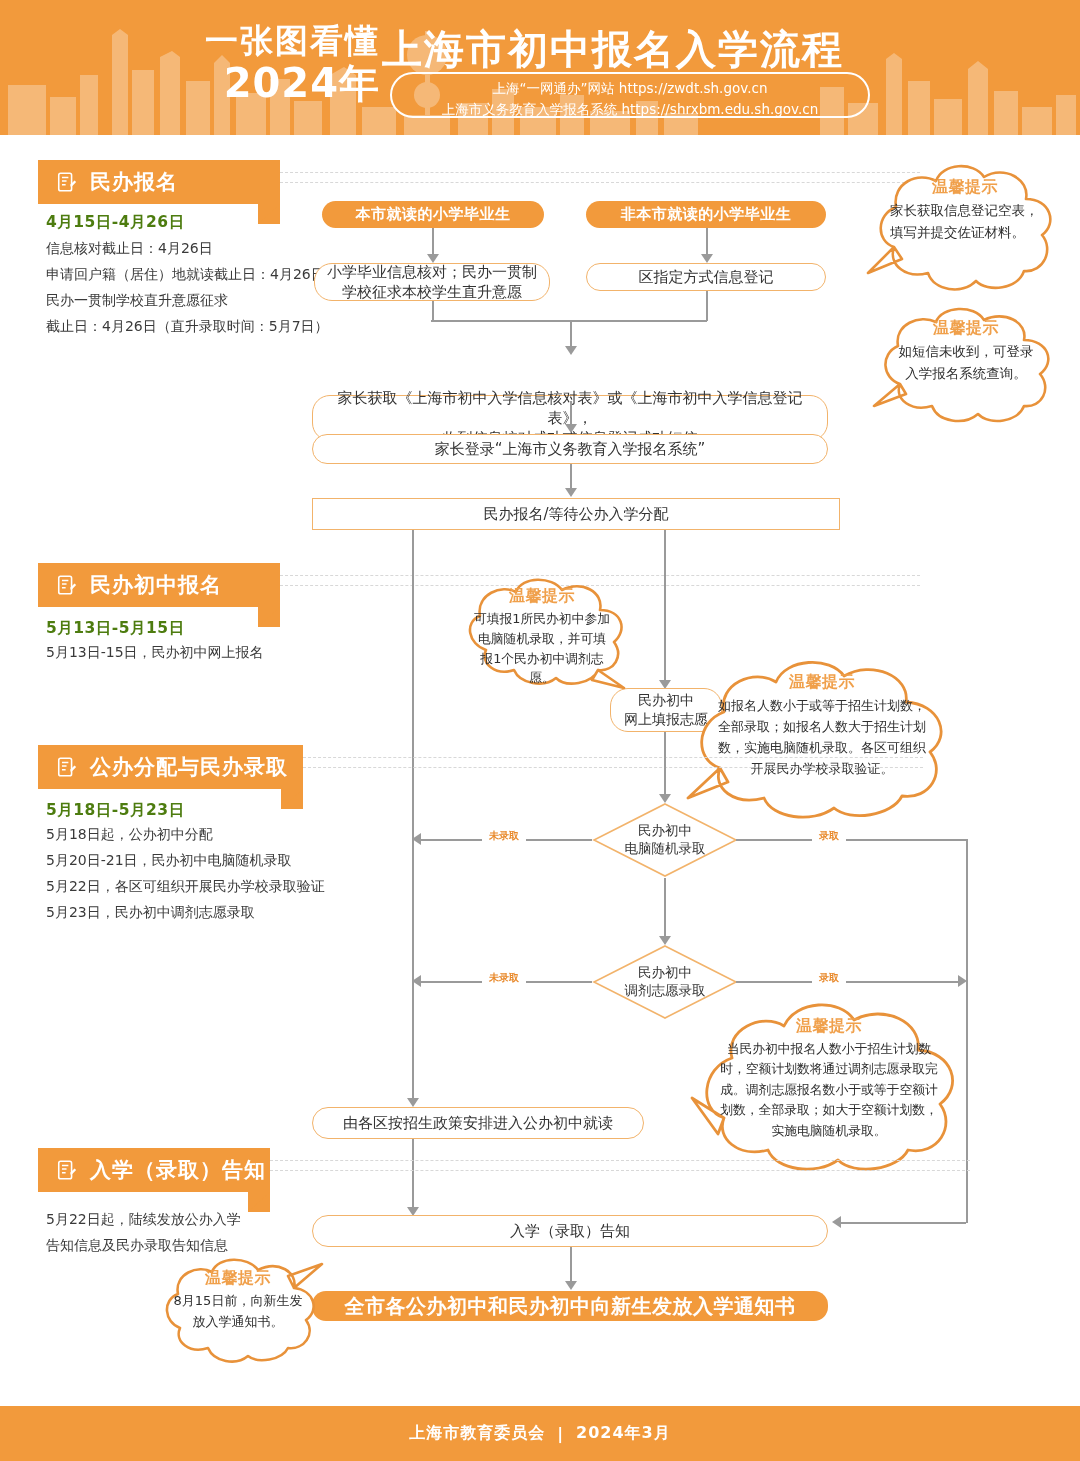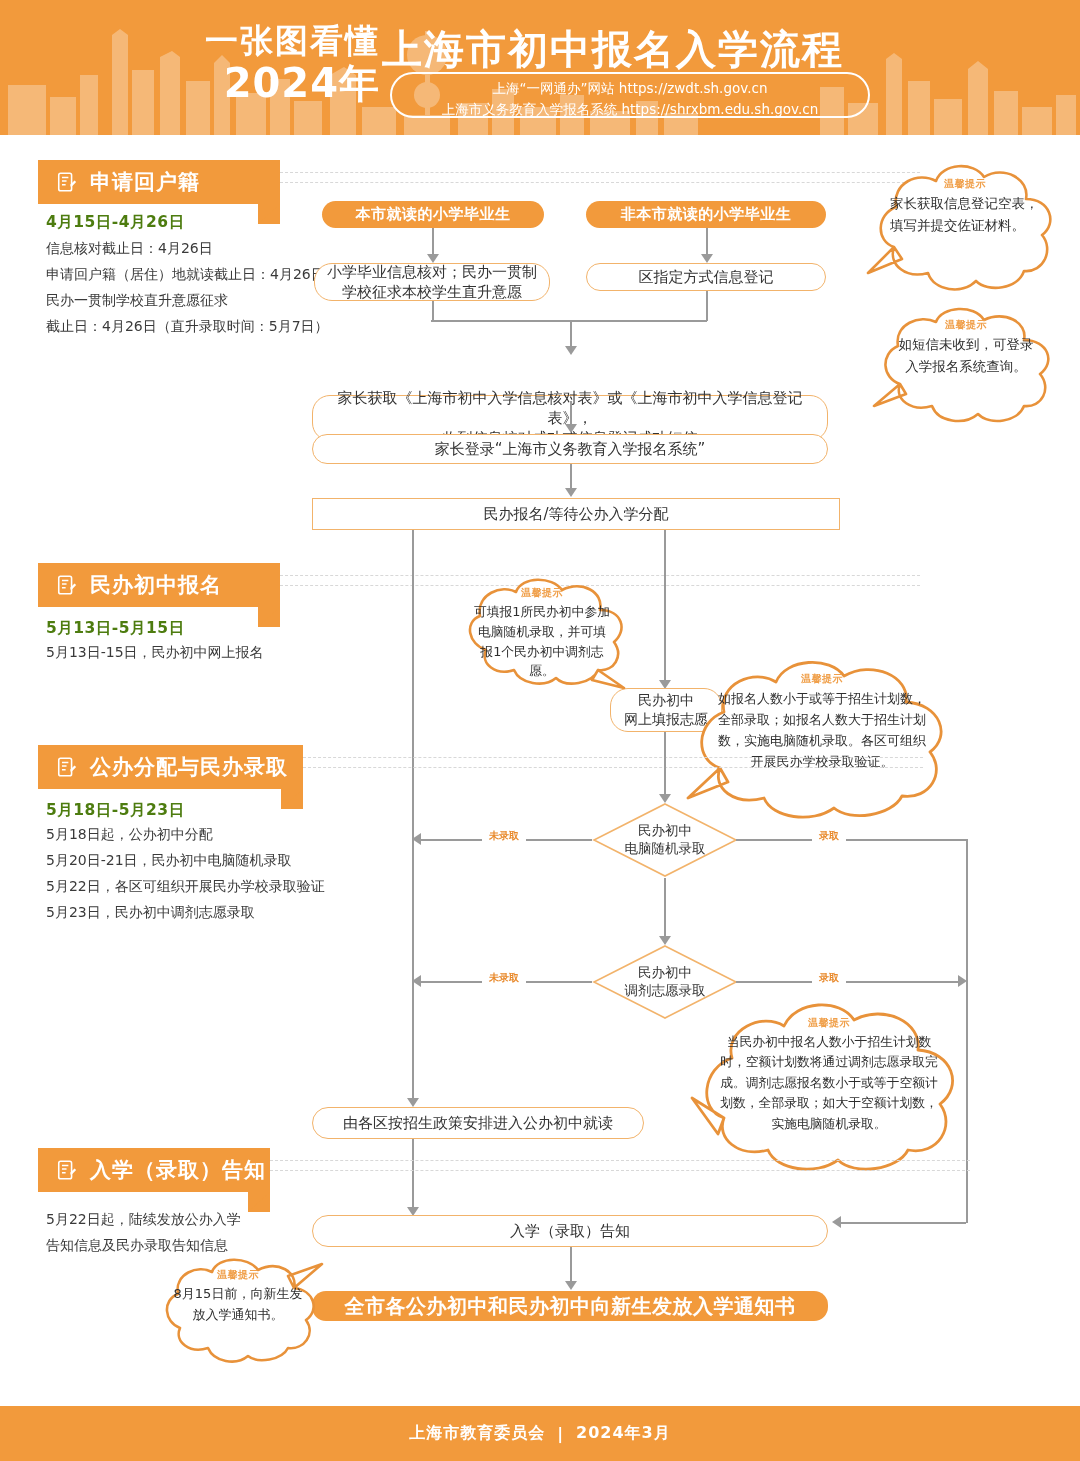--- a/index.html
+++ b/index.html
@@ -53,21 +53,21 @@
   .arrow-l{position:absolute;width:0;height:0;border-top:6px solid transparent;border-bottom:6px solid transparent;
            border-right:9px solid #9a9a9a;}
   .arrow-r{position:absolute;width:0;height:0;border-top:6px solid transparent;border-bottom:6px solid transparent;
            border-left:9px solid #9a9a9a;}
   .edgelbl{position:absolute;background:#fff;color:#E8892B;font-size:10px;font-weight:bold;padding:0 7px;}
 
   
   .cloud{position:absolute;}
   .cloud svg{position:absolute;left:0;top:0;}
   .cloud .ctxt{position:absolute;box-sizing:border-box;text-align:center;}
-  .cloud .ctitle{color:#F0A04B;font-size:10px;font-weight:bold;letter-spacing:.5px;margin-bottom:2px;}
+  .cloud .ctitle{color:#F0A04B;font-size:16px;font-weight:bold;letter-spacing:.5px;margin-bottom:2px;}
   .cloud .cbody{color:#2e2e2e;font-size:13.5px;line-height:1.6;}
 
   
   .footer{position:absolute;left:0;bottom:0;width:1080px;height:55px;background:#F29A3C;color:#fff;
           display:flex;align-items:center;justify-content:center;font-size:16px;font-weight:bold;letter-spacing:1px;}
   .footer span{margin:0 6px;}
 </style>
 </head>
 <body>
 
@@ -121,21 +121,21 @@
       <div>上海市义务教育入学报名系统 https://shrxbm.edu.sh.gov.cn</div>
     </div>
   </div>
 
   <div class="badge" style="left:38px;top:160px;width:242px;">
     <svg class="bico" viewBox="0 0 24 24" fill="none" stroke="#fff" stroke-width="1.7">
       <rect x="3" y="2.5" width="14" height="19" rx="2"></rect>
         <path d="M6.5 7h7M6.5 11h5M6.5 15h4"></path>
       <path d="M16 14.5l4.2-4.2 1.8 1.8-4.2 4.2-2.3.5z" fill="#fff" stroke="none"></path>
     </svg>
-    <span>申请回户籍</span>
+    <span>民办报名</span>
   </div>
   <div class="badge-tail" style="left:258px;top:204px;width:0;height:0;border-left:22px solid #F29A3C;border-bottom:20px solid transparent;"></div>
   <div class="dashline" style="left:280px;top:172px;width:640px;"></div>
   <div class="dashline" style="left:280px;top:182px;width:640px;"></div>
   <div class="sec-date" style="left:46px;top:212px;">4月15日-4月26日</div>
   <div class="sec-body" style="left:46px;top:236px;width:300px;">信息核对截止日：4月26日
 申请回户籍（居住）地就读截止日：4月26日
 民办一贯制学校直升意愿征求
 截止日：4月26日（直升录取时间：5月7日）</div>
 

